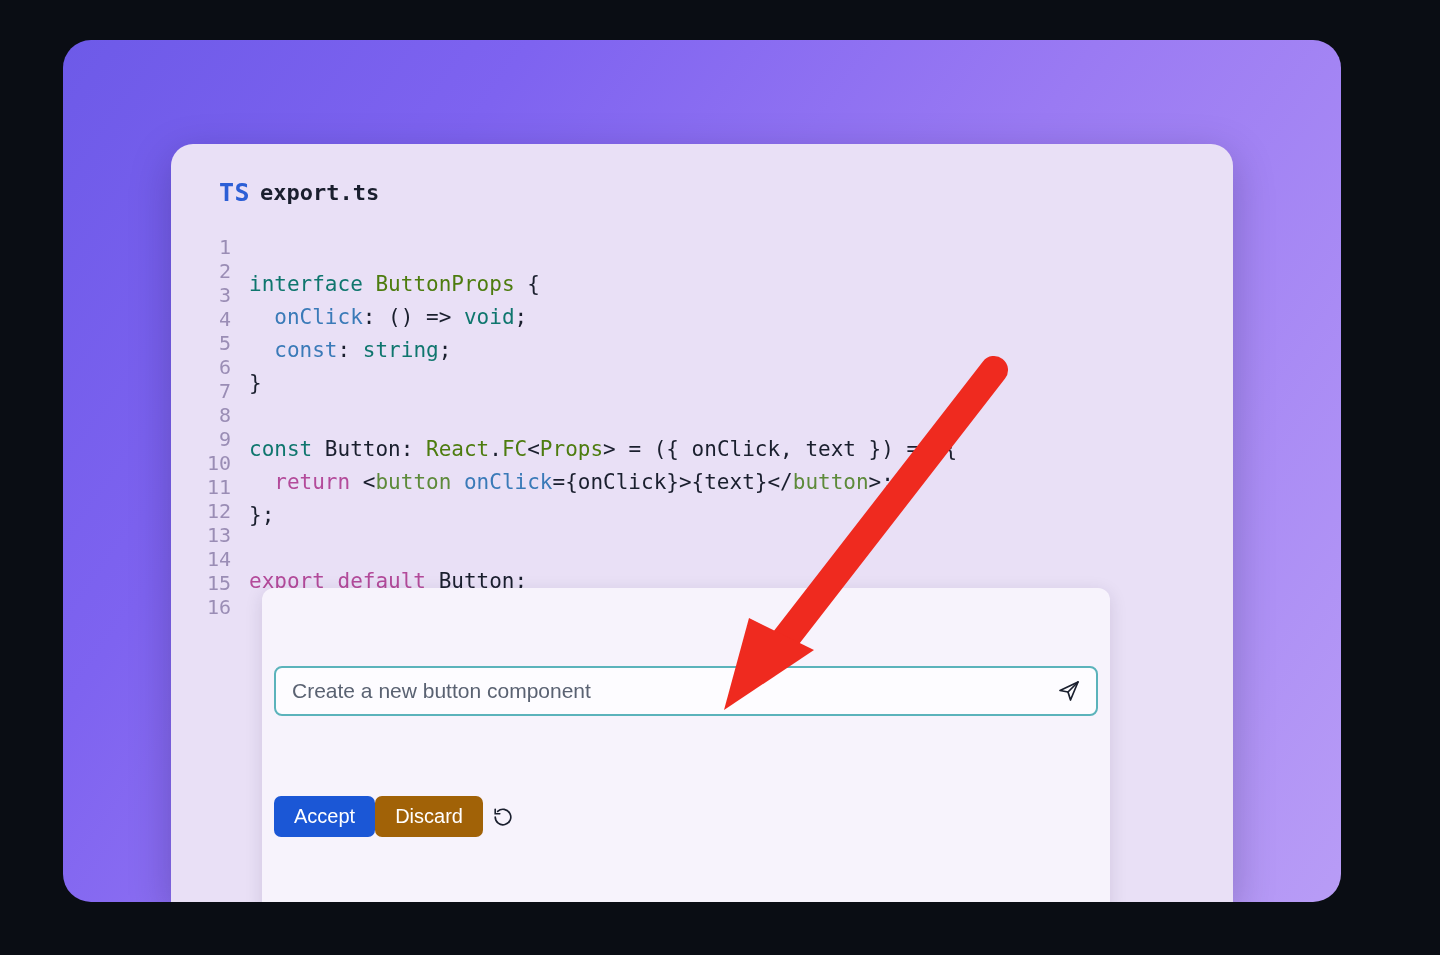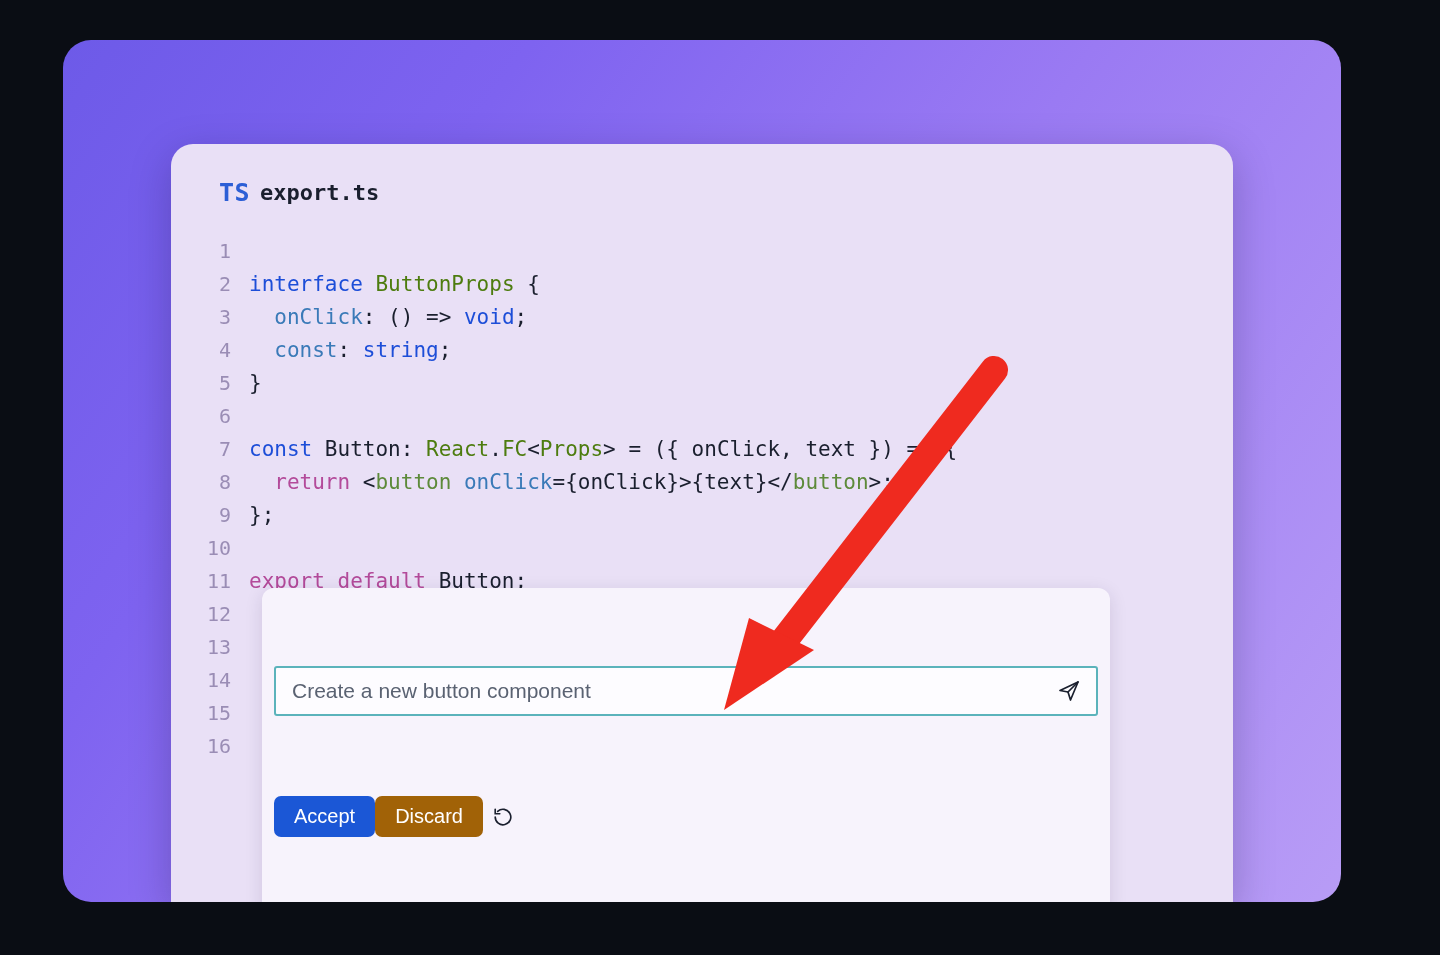--- a/index.html
+++ b/index.html
@@ -51,32 +51,32 @@
   .code-area {
     display: flex;
     align-items: flex-start;
   }
   .gutter {
     width: 48px;
     text-align: right;
     padding-right: 18px;
     color: #9a8db5;
     font-size: 20px;
-    line-height: 33px;
+    line-height: 24px;
     user-select: none;
   }
   .code {
     flex: 1;
     font-size: 21px;
     line-height: 33px;
     color: #1a1f2e;
     white-space: pre;
     position: relative;
   }
-  .tok-kw   { color: #1d4ed8; }
+  .tok-kw   { color: #0f766e; }
   .tok-type { color: #4d7c0f; }
   .tok-id   { color: #1a1f2e; }
   .tok-prop { color: #3a7ab8; }
   .tok-punc { color: #1a1f2e; }
   .tok-ret  { color: #b34a9a; }
   .tok-tag  { color: #5d8a3a; }
   .tok-attr { color: #3a7ab8; }
 
   .inline-panel {
     position: absolute;
@@ -88,21 +88,21 @@
     padding: 12px 12px 14px 12px;
     box-shadow: 0 4px 18px rgba(30,20,60,0.12);
   }
   .prompt-row {
     display: flex;
     align-items: center;
     width: 100%;
     height: 50px;
     background: #fdfcff;
     border: 2px solid #5bb3bb;
-    border-radius: 3px;
+    border-radius: 8px;
     padding: 0 12px 0 16px;
     gap: 10px;
   }
   .prompt-input {
     flex: 1;
     border: none;
     outline: none;
     background: transparent;
     font-family: -apple-system, 'Segoe UI', sans-serif;
     font-size: 21px;

